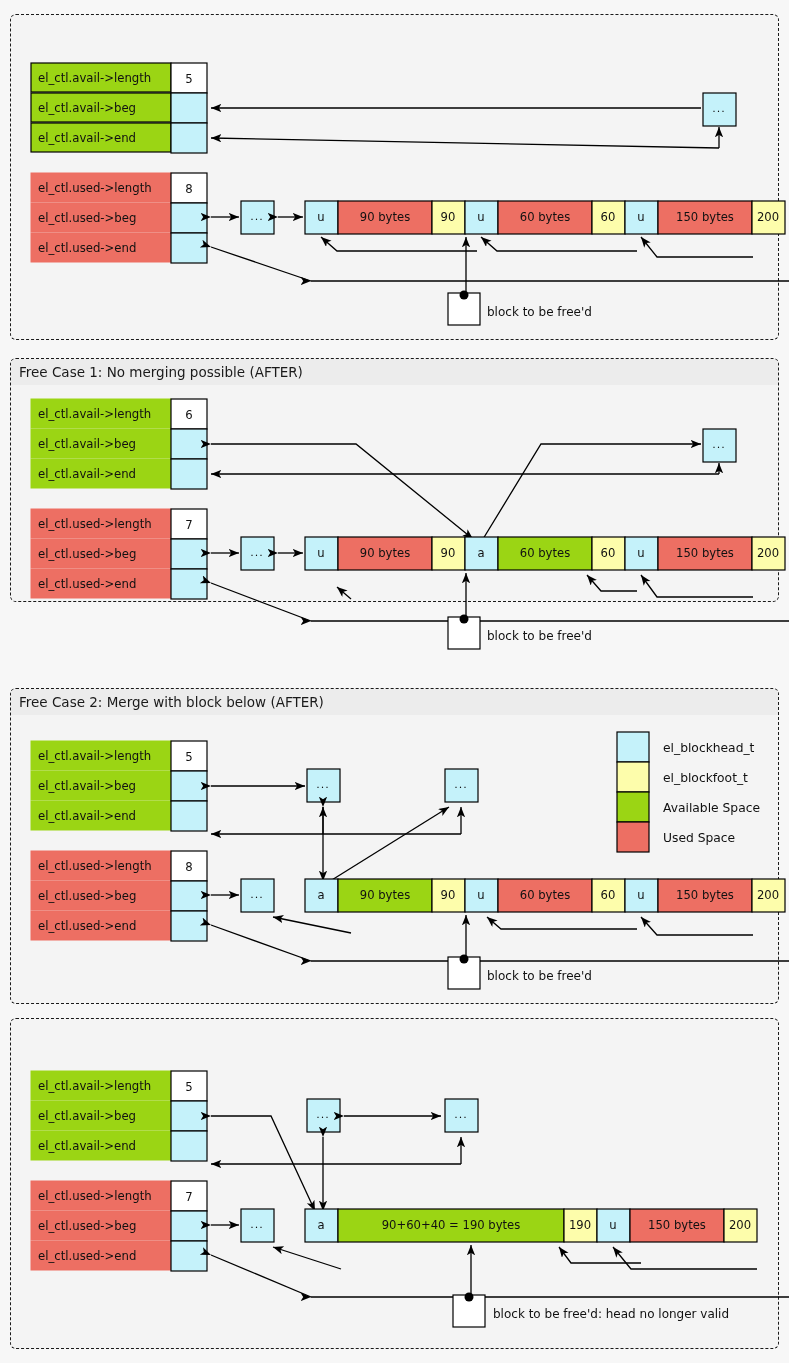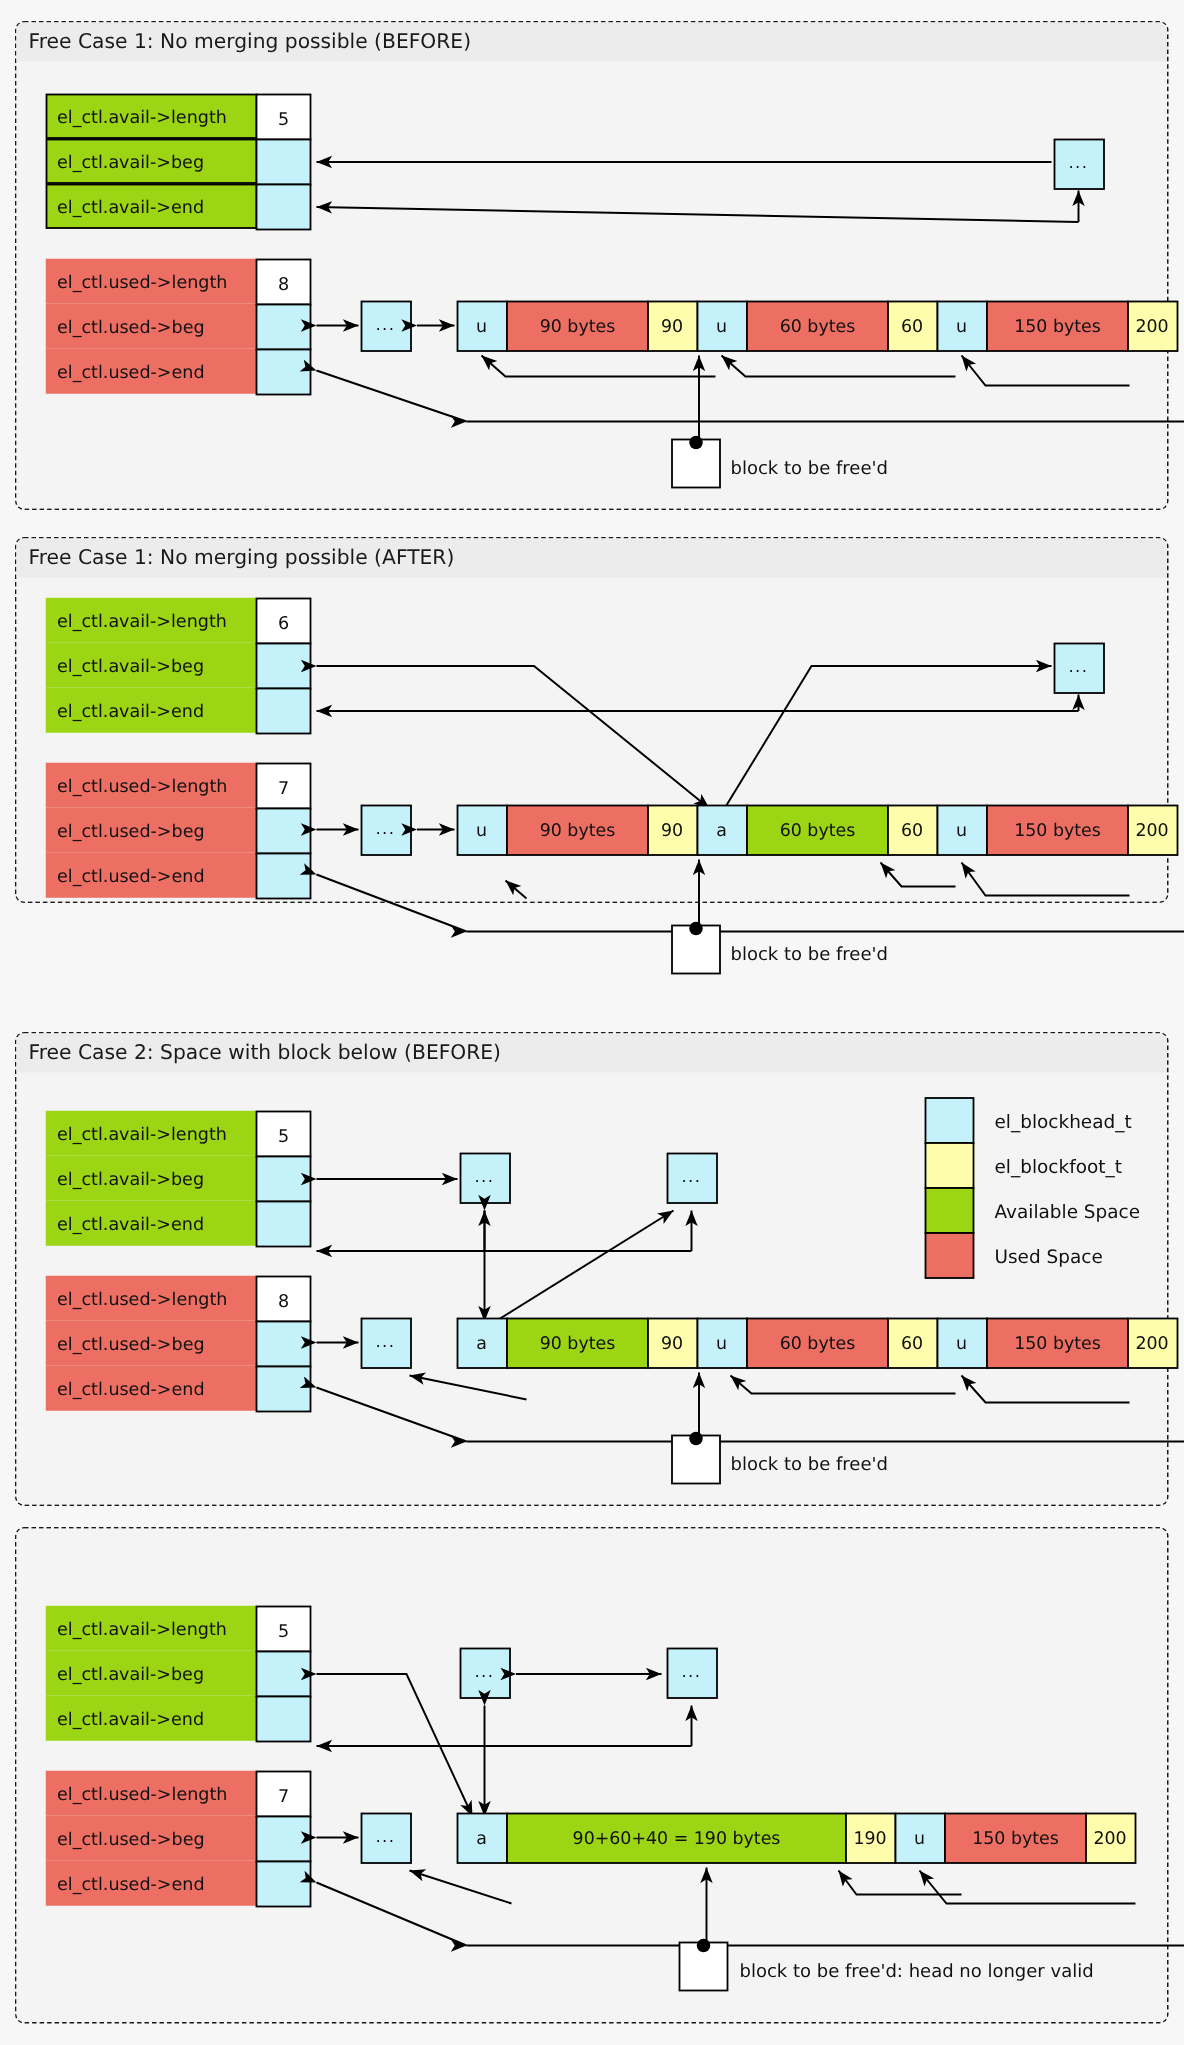--- a/index.html
+++ b/index.html
@@ -16,21 +16,20 @@
   .ln{stroke:#000;stroke-width:1.3;fill:none;}
   .tbltext{font-size:11.7px;fill:#111;}
   .capt{font-size:12px;fill:#111;}
 </style>
 </head>
 <body>
 
 <div class="page">
 
   <div class="panel" style="left:10px;top:14px;width:769px;height:326px;">
-    <div class="panel-title">Free Case 1: No merging possible (BEFORE)</div>
     <svg width="769" height="326">
       <defs>
         <marker id="ah1" markerWidth="9" markerHeight="9" refX="8" refY="3.2" orient="auto">
           <path d="M0,0 L8,3.2 L0,6.4 L2,3.2 z" fill="#000"></path>
         </marker>
       </defs>
 
       <g>
         <rect class="cellrect" x="20" y="48" width="140" height="29" fill="#9bd514" stroke="#9bd514"></rect>
         <rect class="cellrect" x="20" y="78" width="140" height="29" fill="#9bd514" stroke="#9bd514"></rect>
@@ -187,21 +186,21 @@
       <path class="ln" d="M300,262 L790,262 L806,216" marker-start="url(#ah2)"></path>
       <path class="ln" d="M200,224 L300,262" marker-start="url(#ah2)"></path>
       <path class="ln" d="M455,258 L455,214" marker-end="url(#ah2)"></path>
       <rect class="cellrect" x="437" y="258" width="32" height="32" fill="#ffffff"></rect>
       <circle cx="453" cy="260" r="4.5" fill="#000"></circle>
       <text class="capt" x="476" y="281">block to be free'd</text>
     </svg>
   </div>
 
   <div class="panel" style="left:10px;top:688px;width:769px;height:316px;">
-    <div class="panel-title">Free Case 2: Space with block below (BEFORE)</div>
+    <div class="panel-title">Free Case 2: Merge with block below (AFTER)</div>
     <svg width="769" height="316">
       <defs>
         <marker id="ah3" markerWidth="9" markerHeight="9" refX="8" refY="3.2" orient="auto">
           <path d="M0,0 L8,3.2 L0,6.4 L2,3.2 z" fill="#000"></path>
         </marker>
       </defs>
 
       <g>
         <rect class="cellrect" x="606" y="43" width="32" height="30" fill="#c5f2fa"></rect>
         <rect class="cellrect" x="606" y="73" width="32" height="30" fill="#fdfdab"></rect>

